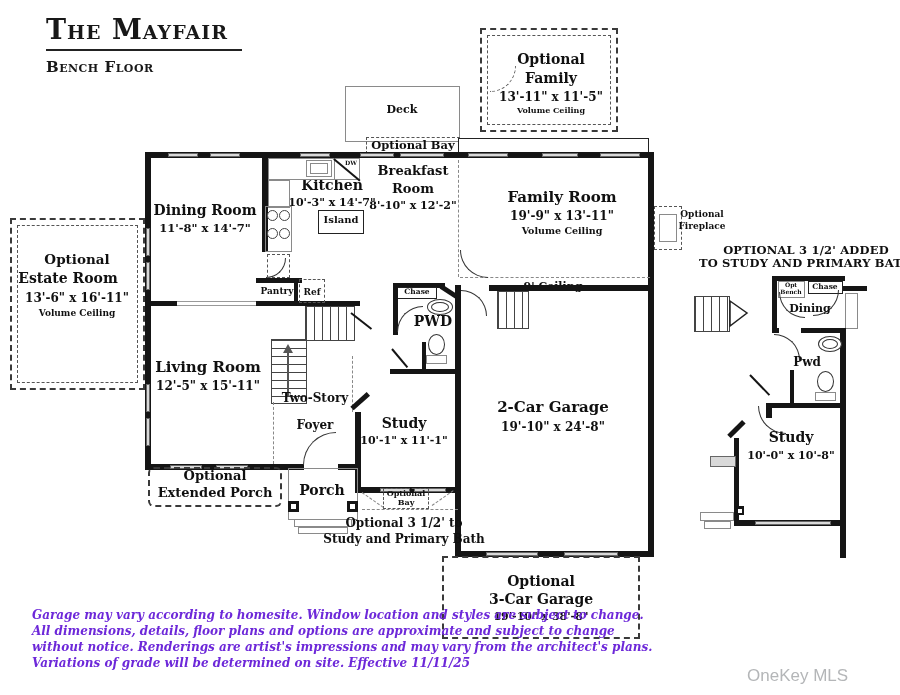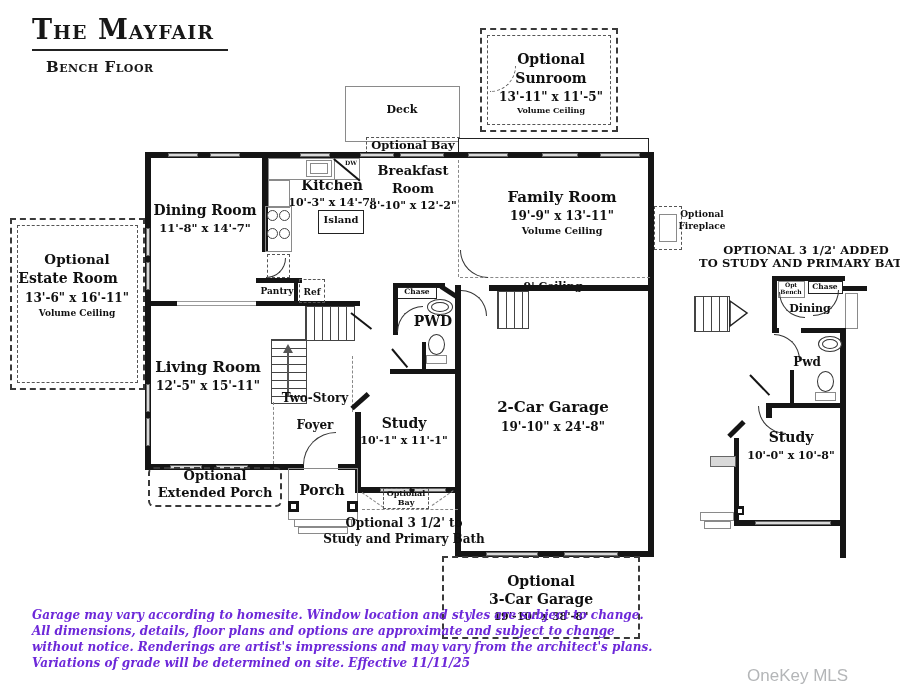--- a/index.html
+++ b/index.html
@@ -21,41 +21,41 @@
   .arc{position:absolute;background:transparent;border:0 solid #333;box-sizing:border-box;}
   .arc-tl{border-top-left-radius:100%;border-top-width:1.4px;border-left-width:1.4px;border-style:solid;}
   .arc-tr{border-top-right-radius:100%;border-top-width:1.4px;border-right-width:1.4px;border-style:solid;}
   .arc-bl{border-bottom-left-radius:100%;border-bottom-width:1.4px;border-left-width:1.4px;border-style:solid;}
   .arc-br{border-bottom-right-radius:100%;border-bottom-width:1.4px;border-right-width:1.4px;border-style:solid;}
   .adash{border-style:dashed !important;border-color:#666;}
   .lbl{position:absolute;transform:translateX(-50%);font-weight:700;color:#101010;white-space:nowrap;line-height:1.05;}
   .disc{position:absolute;font-style:italic;font-weight:700;font-size:12px;color:#6d28d9;white-space:nowrap;}
   .open{position:absolute;border-top:1px solid #999;border-bottom:1px solid #999;box-sizing:border-box;}
   #wm{position:absolute;font-family:"Liberation Sans",sans-serif;color:#b4b6b8;font-size:17px;}
-  #title{position:absolute;left:32px;top:14px;font-size:27px;font-weight:700;font-variant:small-caps;letter-spacing:1px;color:#181818;border-bottom:2px solid #222;padding:0 14px 4px 0;}
+  #title{position:absolute;left:46px;top:14px;font-size:27px;font-weight:700;font-variant:small-caps;letter-spacing:1px;color:#181818;border-bottom:2px solid #222;padding:0 14px 4px 0;}
   #subtitle{position:absolute;left:46px;top:58px;font-size:15px;font-weight:700;font-variant:small-caps;letter-spacing:.5px;color:#181818;}
 </style>
 </head>
 <body>
 
 <div id="page">
 
   <div id="title">The Mayfair</div>
   <div id="subtitle">Bench Floor</div>
 
   <div class="thin" style="left:345px;top:86px;width:115px;height:56px"></div>
   <div class="lbl" style="left:402px;top:104px;font-size:11px">Deck</div>
   <div class="dash2" style="left:366px;top:137px;width:94px;height:17px"></div>
   <div class="lbl" style="left:413px;top:139px;font-size:11.5px">Optional Bay</div>
 
   <div class="dashB" style="left:480px;top:28px;width:138px;height:104px"></div>
   <div class="dash2" style="left:487px;top:35px;width:124px;height:90px"></div>
   <div class="arc arc-br adash" style="left:490px;top:66px;width:26px;height:26px"></div>
   <div class="lbl" style="left:551px;top:52px;font-size:14px">Optional</div>
-  <div class="lbl" style="left:551px;top:71px;font-size:14px">Sunroom</div>
+  <div class="lbl" style="left:551px;top:71px;font-size:14px">Family</div>
   <div class="lbl" style="left:551px;top:91px;font-size:12px">13'-11" x 11'-5"</div>
   <div class="lbl" style="left:551px;top:106px;font-size:8px">Volume Ceiling</div>
 
   <div class="box" style="left:458px;top:138px;width:191px;height:17px"></div>
 
   <div class="w" style="left:145px;top:152px;width:509px;height:6px"></div>
   <div class="w" style="left:145px;top:152px;width:6px;height:318px"></div>
   <div class="w" style="left:648px;top:152px;width:6px;height:405px"></div>
   <div class="w" style="left:145px;top:464px;width:216px;height:6px"></div>
 

